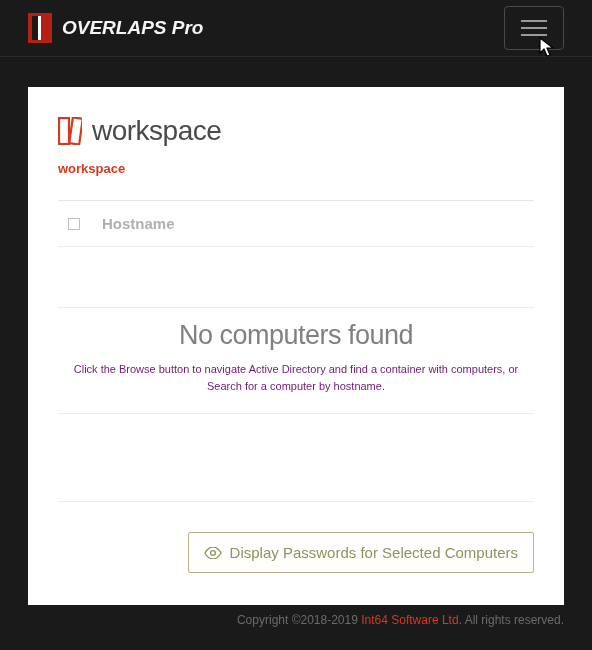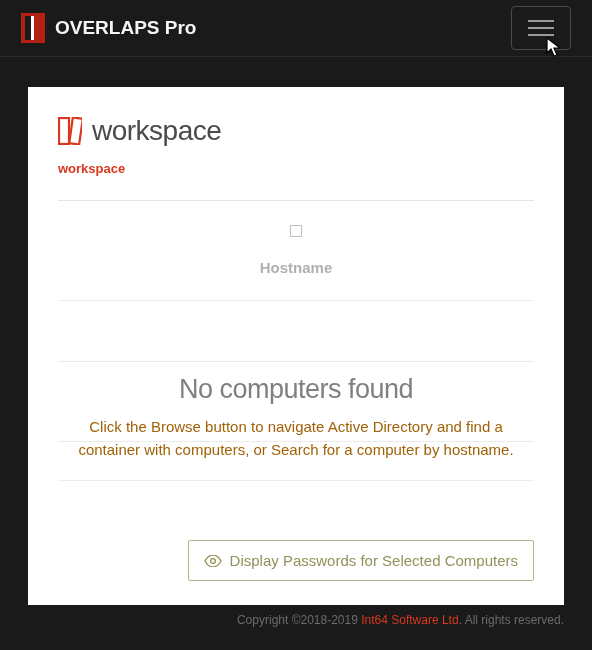--- a/index.html
+++ b/index.html
@@ -9,22 +9,23 @@
     background: #1a1a1a;
     font-family: -apple-system, BlinkMacSystemFont, "Segoe UI", Arial, sans-serif;
     overflow: hidden;
   }
   .header {
     height: 57px;
     background: #1a1a1a;
     display: flex;
     align-items: center;
     justify-content: space-between;
-    padding: 0 21px;
+    padding: 0 28px;
     border-bottom: 1px solid #2a2a2a;
+    font-style: italic;
   }
   .brand {
     display: flex;
     align-items: center;
     gap: 10px;
   }
   .brand-logo {
     width: 24px;
     height: 30px;
   }
@@ -90,24 +91,23 @@
   .breadcrumb {
     color: #d9381e;
     font-size: 13px;
     font-weight: 700;
     margin-bottom: 24px;
   }
   .table-header {
     display: flex;
     align-items: center;
     gap: 22px;
-    padding: 24px 10px;
+    padding: 14px 10px;
     border-top: 1px solid #e5e5e5;
     border-bottom: 1px solid #ececec;
-    flex-direction: column;
   }
   .checkbox {
     width: 12px;
     height: 12px;
     border: 1px solid #c0c0c0;
     background: #fff;
     cursor: pointer;
   }
   .col-label {
     color: #b0b0b0;
@@ -122,33 +122,33 @@
     text-align: center;
   }
   .empty-title {
     color: #808080;
     font-size: 27px;
     font-weight: 400;
     letter-spacing: -0.5px;
     margin-bottom: 10px;
   }
   .empty-sub {
-    color: #a16207;
-    font-size: 15px;
+    color: #701a75;
+    font-size: 11px;
     line-height: 1.55;
   }
   .action-row {
     position: absolute;
-    bottom: 24px;
+    bottom: 32px;
     right: 30px;
     left: 30px;
     display: flex;
     justify-content: flex-end;
     border-top: 1px solid #ececec;
-    padding-top: 98px;
+    padding-top: 30px;
   }
   .display-btn {
     border: 1px solid #b8b28a;
     background: #fff;
     color: #939159;
     font-size: 15px;
     padding: 11px 15px;
     display: flex;
     align-items: center;
     gap: 8px;

